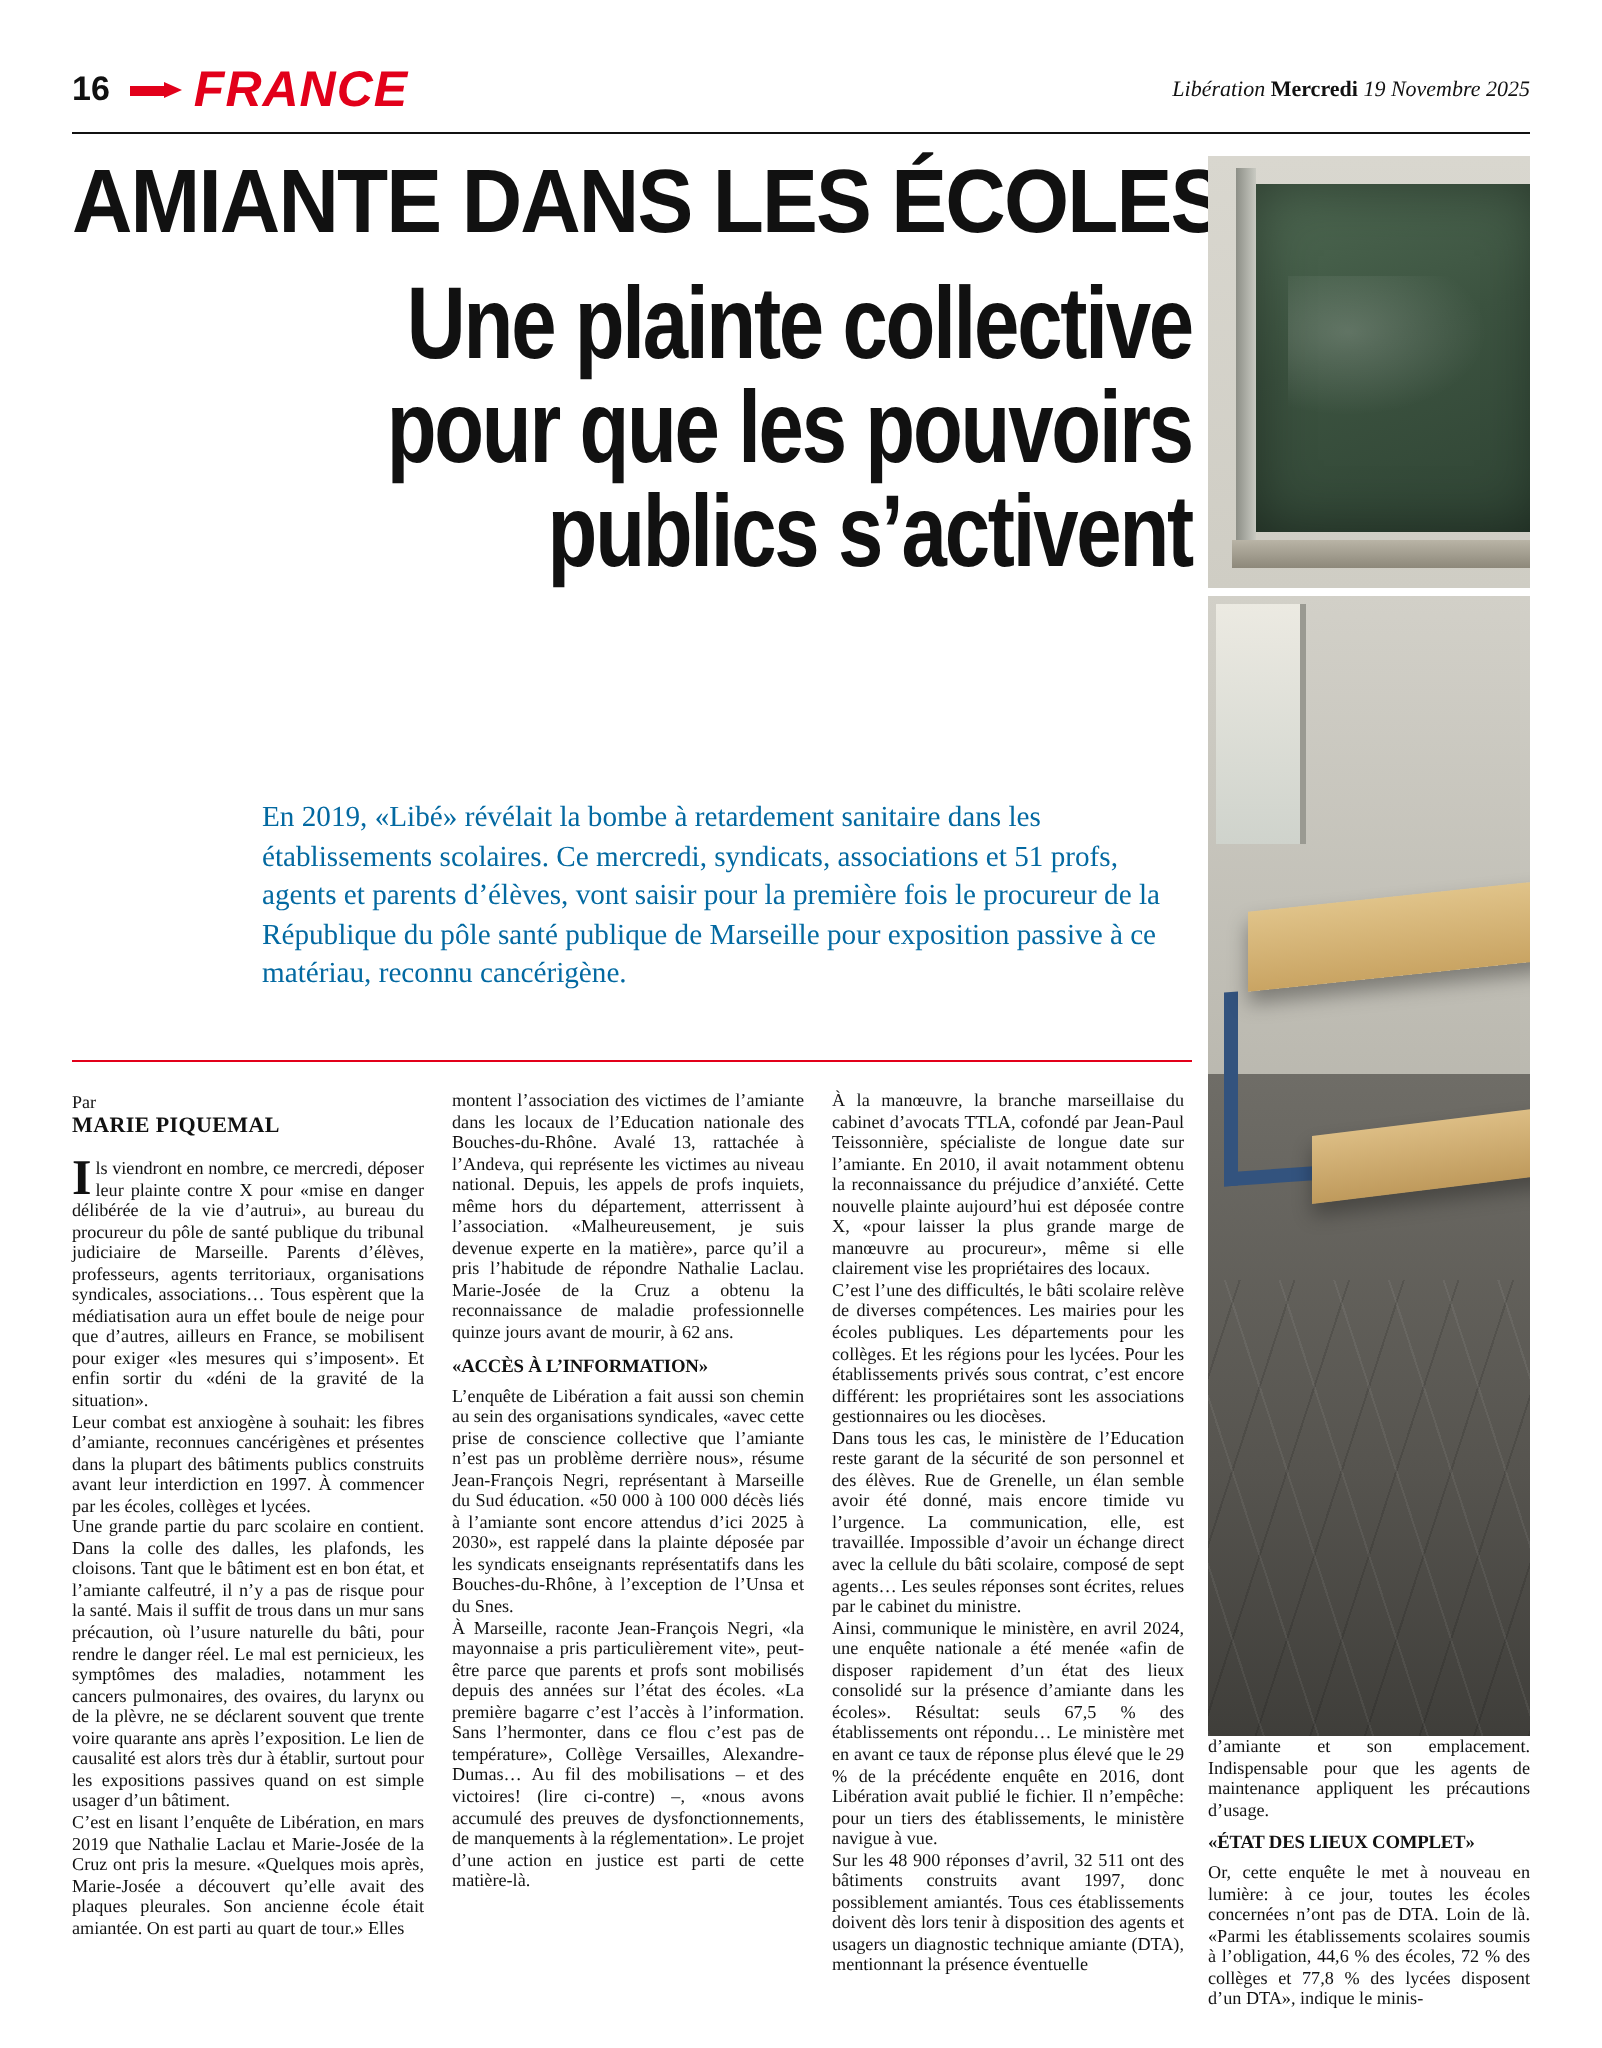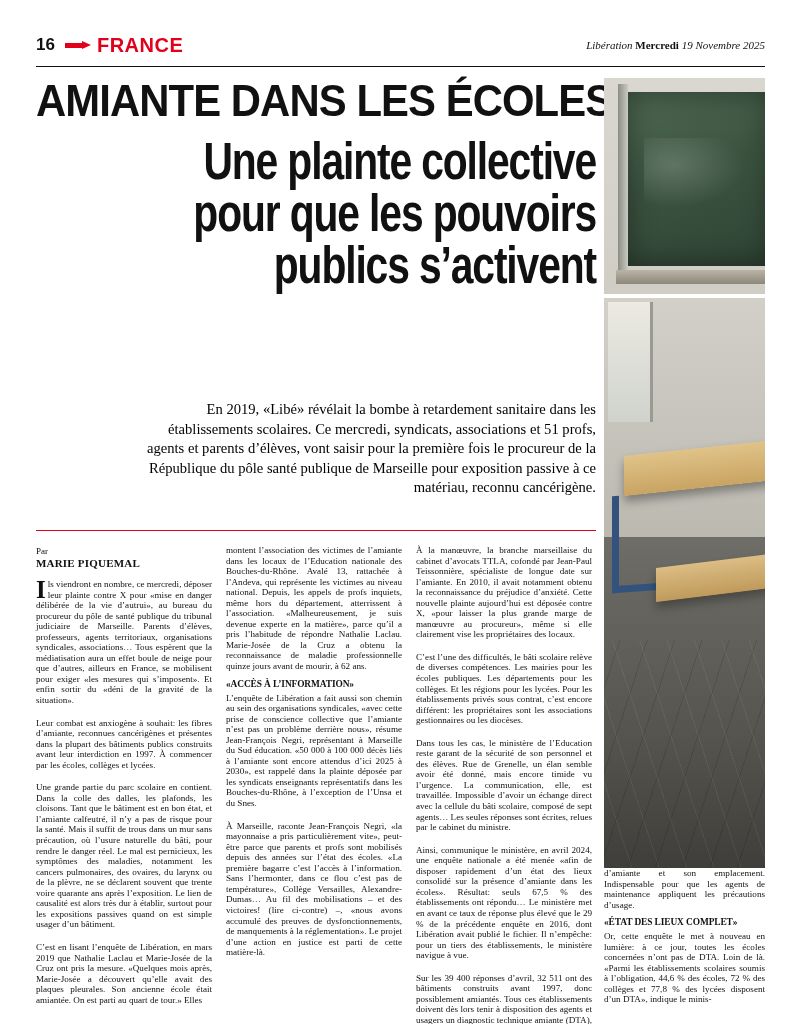--- a/index.html
+++ b/index.html
@@ -62,21 +62,22 @@
     position: absolute;
     left: 17px; top: 0;
     width: 0; height: 0;
     border-top: 4.5px solid transparent;
     border-bottom: 4.5px solid transparent;
     border-left: 9px solid #e2001a;
   }
   .section-name {
     font-family: "Liberation Sans", sans-serif;
     font-weight: bold;
-    font-size: 20px;
+    font-style: italic;
+    font-size: 25px;
     line-height: 19px;
     letter-spacing: 0.5px;
     color: #e2001a;
   }
   .masthead-right {
     margin-left: auto;
     font-size: 11px;
     line-height: 18px;
     color: #111;
     white-space: nowrap;
@@ -119,22 +120,22 @@
 
   
   .chapeau {
     position: absolute;
     left: 131px;
     top: 400px;
     width: 465px;
     font-family: "Liberation Serif", serif;
     font-size: 14.6px;
     line-height: 19.6px;
-    color: #000000;
-    text-align: right;
+    color: #0369a1;
+    text-align: left;
   }
   .chapeau-rule {
     position: absolute;
     left: 36px;
     top: 530px;
     width: 560px;
     border-top: 1px solid #e2001a;
   }
 
   
@@ -258,21 +259,21 @@
     line-height: 10.55px;
     text-align: justify;
     color: #111;
     hyphens: auto;
   }
   .col.c1 { left: 0; top: 34px; width: 176px; }
   .col.c2 { left: 190px; width: 176px; }
   .col.c3 { left: 380px; width: 176px; }
   .col.c4 { left: 568px; top: 323px; width: 161px; }
   .col p { margin: 0 0 0 0; text-indent: 0; }
-  .col p + p { margin-top: 12px; }
+  .col p + p { margin-top: 0; }
   .col .drop-p::first-letter {
     float: left;
     font-size: 25px;
     line-height: 19px;
     font-weight: bold;
     padding-right: 2px;
     padding-top: 1px;
   }
   .sub {
     font-family: Liberation Serif, serif;
@@ -348,21 +349,21 @@
       <div class="sub">«ACCÈS À L’INFORMATION»</div>
       <p>L’enquête de Libération a fait aussi son chemin au sein des organisations syndicales, «avec cette prise de conscience collective que l’amiante n’est pas un problème derrière nous», résume Jean-François Negri, représentant à Marseille du Sud éducation. «50 000 à 100 000 décès liés à l’amiante sont encore attendus d’ici 2025 à 2030», est rappelé dans la plainte déposée par les syndicats enseignants représentatifs dans les Bouches-du-Rhône, à l’exception de l’Unsa et du Snes.</p>
       <p>À Marseille, raconte Jean-François Negri, «la mayonnaise a pris particulièrement vite», peut-être parce que parents et profs sont mobilisés depuis des années sur l’état des écoles. «La première bagarre c’est l’accès à l’information. Sans l’hermonter, dans ce flou c’est pas de température», Collège Versailles, Alexandre-Dumas… Au fil des mobilisations – et des victoires! (lire ci-contre) –, «nous avons accumulé des preuves de dysfonctionnements, de manquements à la réglementation». Le projet d’une action en justice est parti de cette matière-là.</p>
     </div>
 
     <div class="col c3">
       <p>À la manœuvre, la branche marseillaise du cabinet d’avocats TTLA, cofondé par Jean-Paul Teissonnière, spécialiste de longue date sur l’amiante. En 2010, il avait notamment obtenu la reconnaissance du préjudice d’anxiété. Cette nouvelle plainte aujourd’hui est déposée contre X, «pour laisser la plus grande marge de manœuvre au procureur», même si elle clairement vise les propriétaires des locaux.</p>
       <p>C’est l’une des difficultés, le bâti scolaire relève de diverses compétences. Les mairies pour les écoles publiques. Les départements pour les collèges. Et les régions pour les lycées. Pour les établissements privés sous contrat, c’est encore différent: les propriétaires sont les associations gestionnaires ou les diocèses.</p>
       <p>Dans tous les cas, le ministère de l’Education reste garant de la sécurité de son personnel et des élèves. Rue de Grenelle, un élan semble avoir été donné, mais encore timide vu l’urgence. La communication, elle, est travaillée. Impossible d’avoir un échange direct avec la cellule du bâti scolaire, composé de sept agents… Les seules réponses sont écrites, relues par le cabinet du ministre.</p>
       <p>Ainsi, communique le ministère, en avril 2024, une enquête nationale a été menée «afin de disposer rapidement d’un état des lieux consolidé sur la présence d’amiante dans les écoles». Résultat: seuls 67,5 % des établissements ont répondu… Le ministère met en avant ce taux de réponse plus élevé que le 29 % de la précédente enquête en 2016, dont Libération avait publié le fichier. Il n’empêche: pour un tiers des établissements, le ministère navigue à vue.</p>
-      <p>Sur les 39 400 réponses d’avril, 32 511 ont des bâtiments construits avant 1997, donc possiblement amiantés. Tous ces établissements doivent dès lors tenir à disposition des agents et usagers un diagnostic technique amiante (DTA), mentionnant la présence éventuelle</p>
+      <p>Sur les 48 900 réponses d’avril, 32 511 ont des bâtiments construits avant 1997, donc possiblement amiantés. Tous ces établissements doivent dès lors tenir à disposition des agents et usagers un diagnostic technique amiante (DTA), mentionnant la présence éventuelle</p>
     </div>
 
     <div class="col c4">
       <p>d’amiante et son emplacement. Indispensable pour que les agents de maintenance appliquent les précautions d’usage.</p>
       <div class="sub">«ÉTAT DES LIEUX COMPLET»</div>
       <p>Or, cette enquête le met à nouveau en lumière: à ce jour, toutes les écoles concernées n’ont pas de DTA. Loin de là. «Parmi les établissements scolaires soumis à l’obligation, 44,6 % des écoles, 72 % des collèges et 77,8 % des lycées disposent d’un DTA», indique le minis-</p>
     </div>
 
   </div>
 </div>

